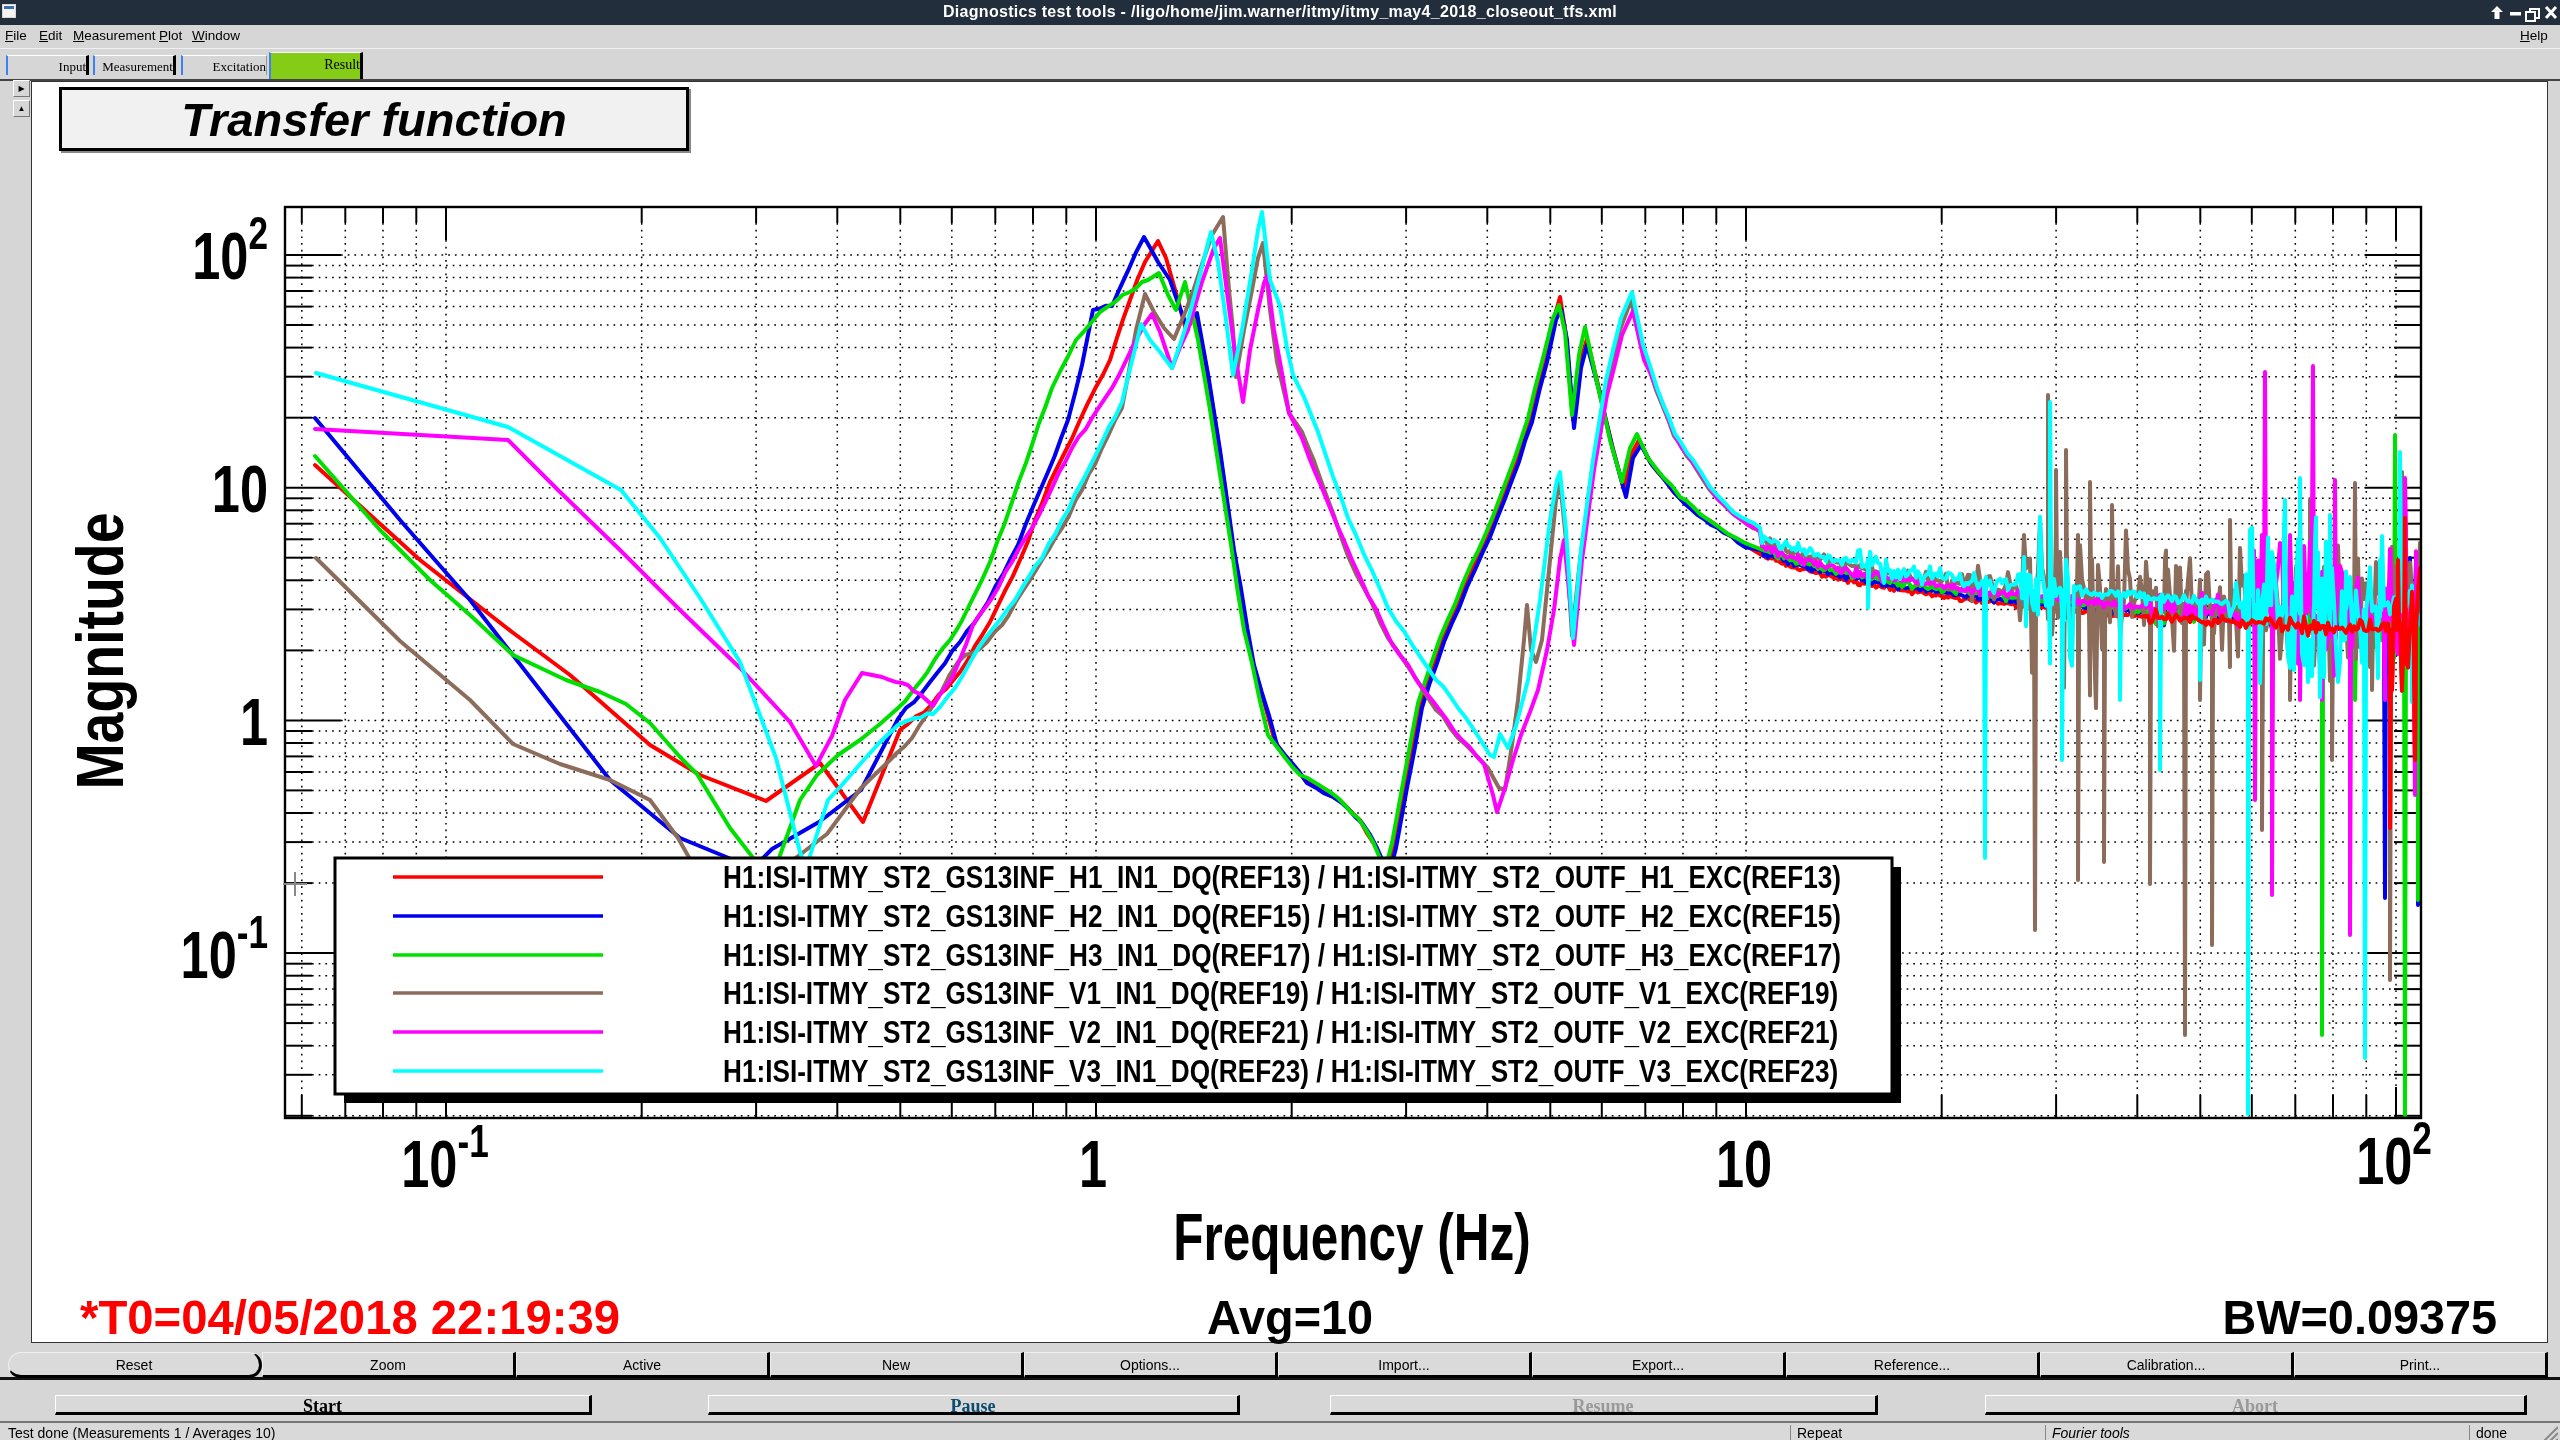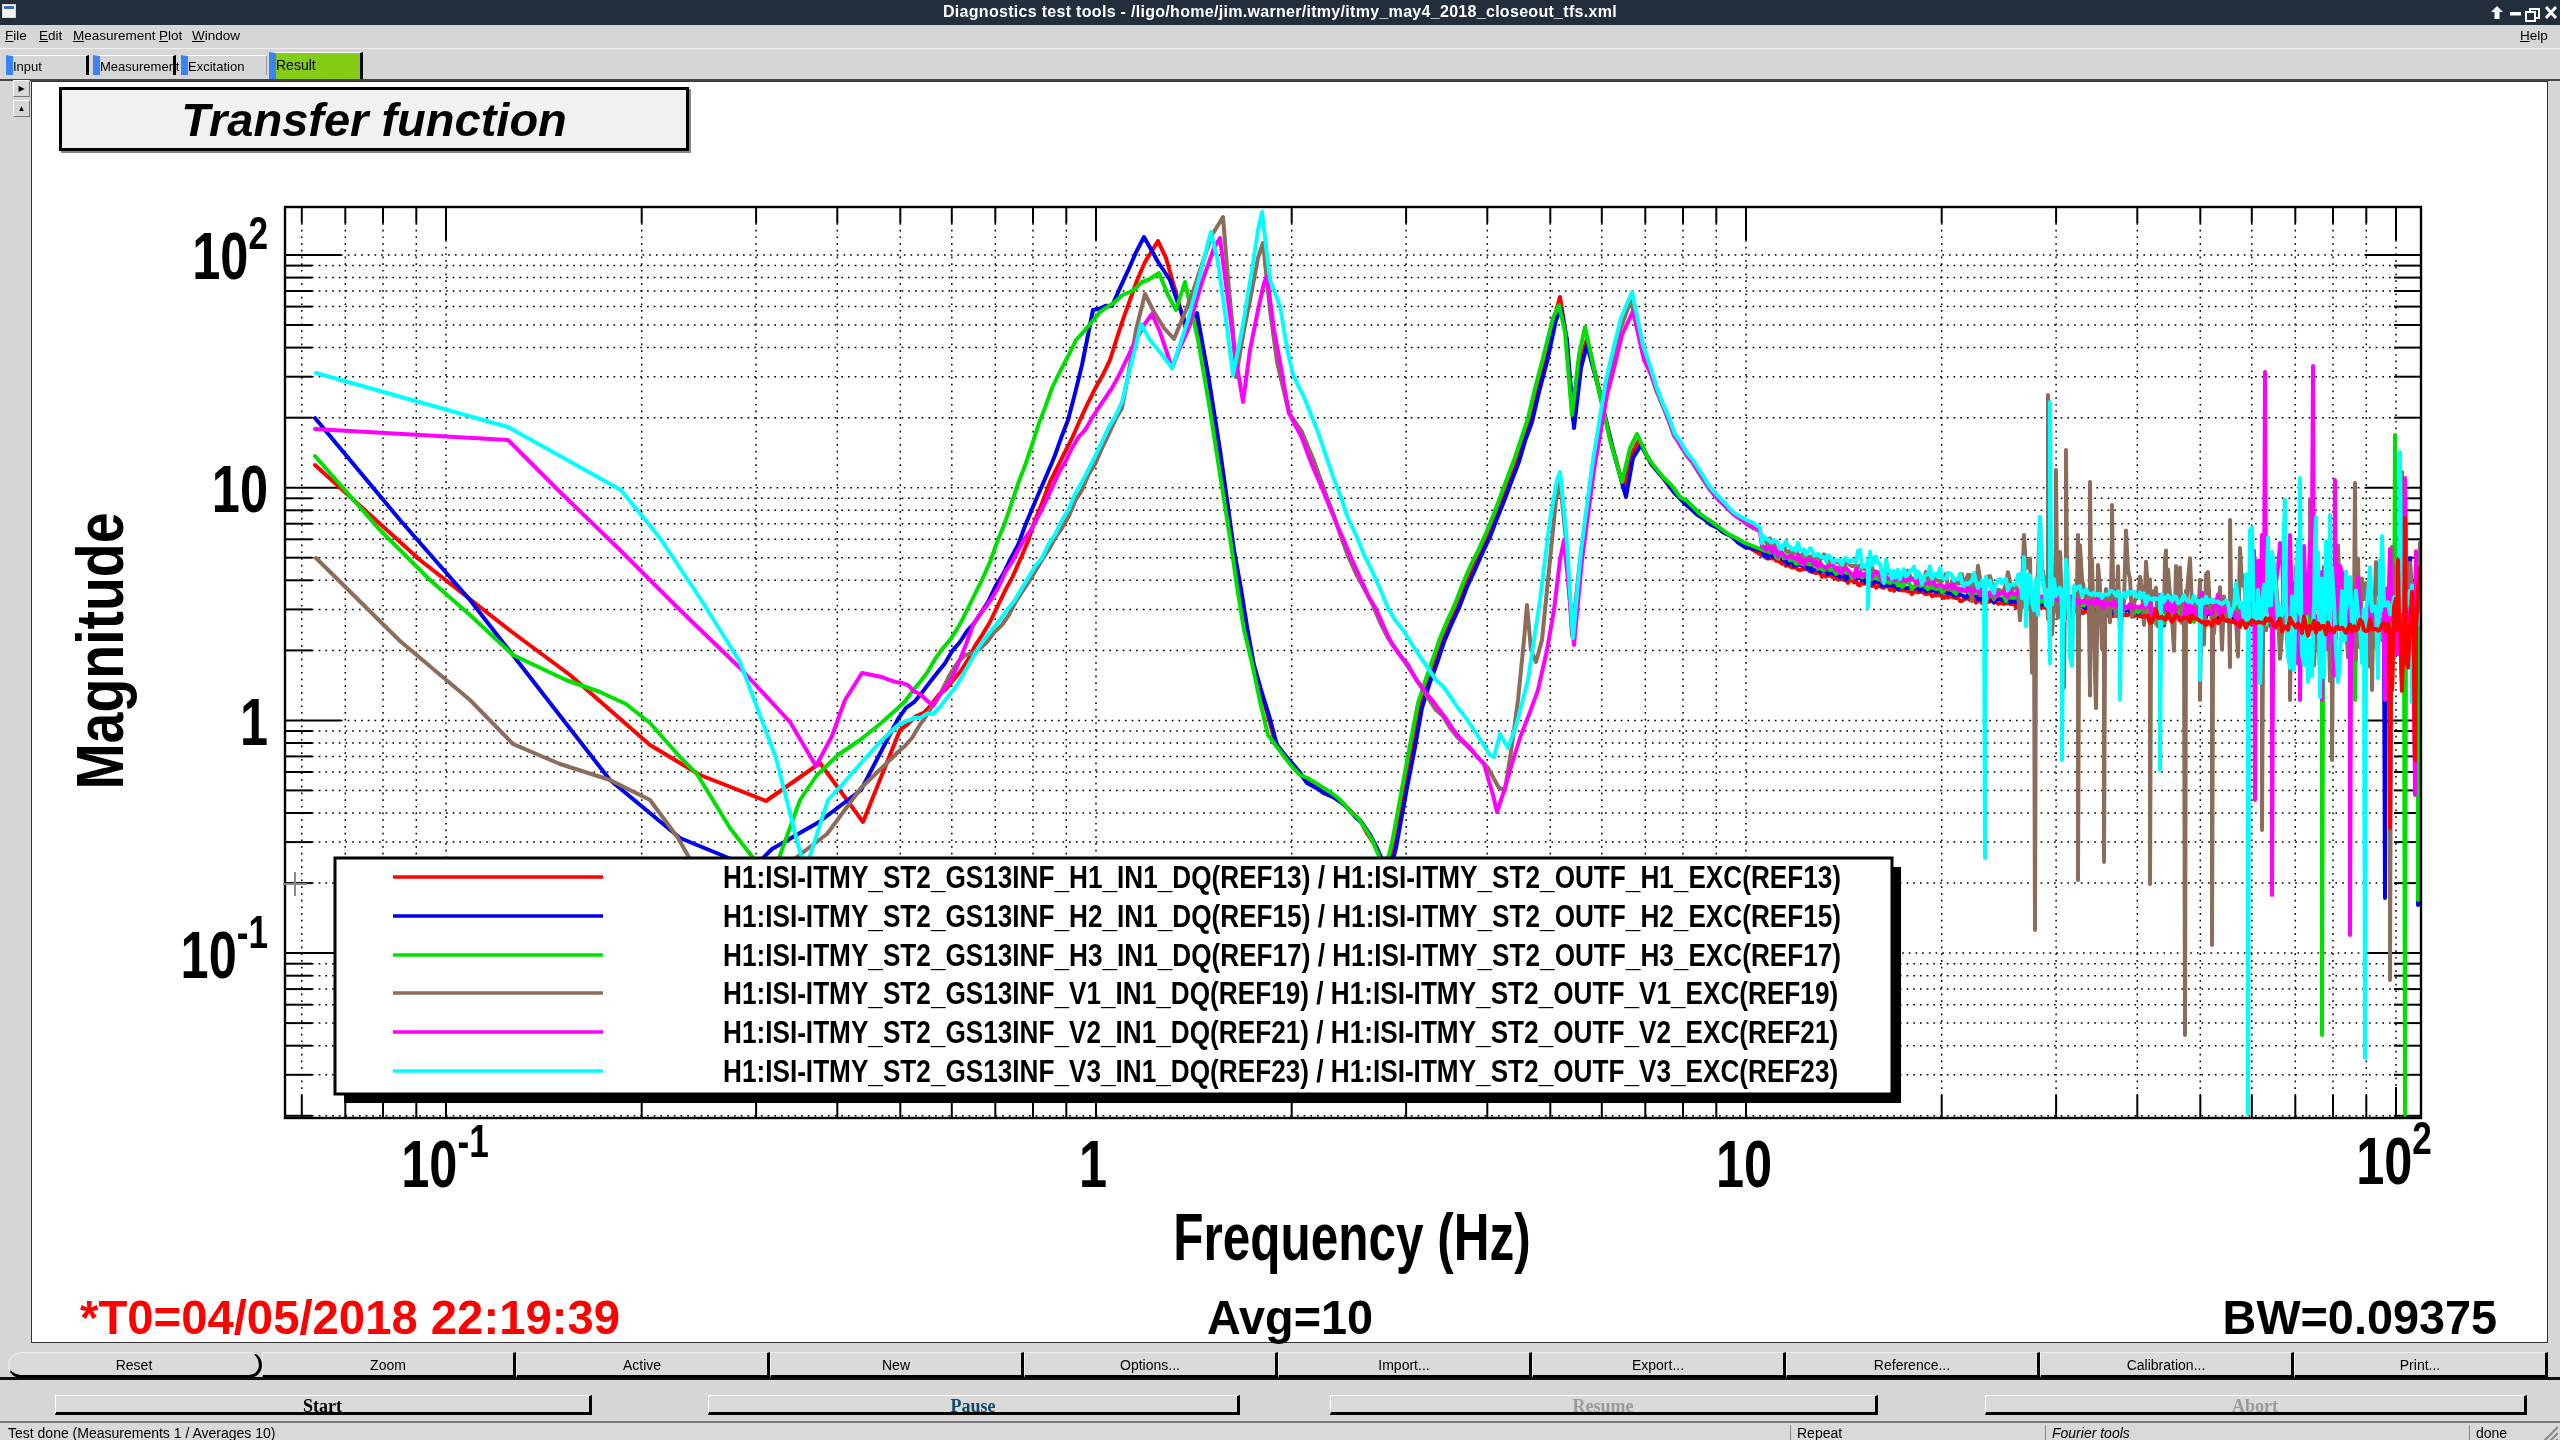--- a/index.html
+++ b/index.html
@@ -10,22 +10,22 @@
 .ticon { position:absolute; left:2px; top:4px; width:14px; height:14px;
   background:#f4f4f0; border:1px solid #d8d8d8; }
 .ticon:after { content:""; position:absolute; left:1px; top:1px; right:1px; height:3px; background:#3d6db5; }
 .menubar { position:absolute; left:0; top:25px; width:2560px; height:23px;
   background:#d6d6d6; font-size:13.5px;padding-left:36px; }
 .menubar > span { position:absolute; top:3px; }
 .u { text-decoration:underline; }
 .tabbar { position:absolute; left:0; top:48px; width:2560px; height:31px; background:#d6d6d6;
   border-top:1px solid #f0f0f0; }
 .tab { position:absolute; top:6px; height:20px; background:#d6d6d6;
-  border-left:7px solid #3b82f6; border-top:1px solid #fff; border-right:3px solid #000;
-  font-size:13px; text-align:left; padding-top:3px; }
+  border-left:2px solid #3b82f6; border-top:1px solid #fff; border-right:3px solid #000;
+  font-size:13px; text-align:right; padding-top:3px;font-family:Liberation Serif, serif; }
 .tab.active { top:3px; height:27px; background:#84cc16; z-index:5; font-size:14px; padding-top:4px; }
 .mainframe { position:absolute; left:0px; top:79px; width:2560px; height:1301px;
   border-top:2px solid #444; border-bottom:3px solid #111; background:#d6d6d6; }
 .whitepanel { position:absolute; left:31px; top:81px; width:2517px; height:1262px;
   background:#fff; border:1px solid #333; }
 .sbtn { position:absolute; left:13px; width:17px; height:17px; background:#d6d6d6;
   border:1px solid #777; border-top-color:#fff; border-left-color:#fff; font-size:8px;
   text-align:center; color:#000; line-height:15px; }
 .tfbox { position:absolute; left:59px; top:87px; width:630px; height:64px;
   background:#f1f1f1; border:3px solid #000; box-shadow:2px 2px 0 #888; }

